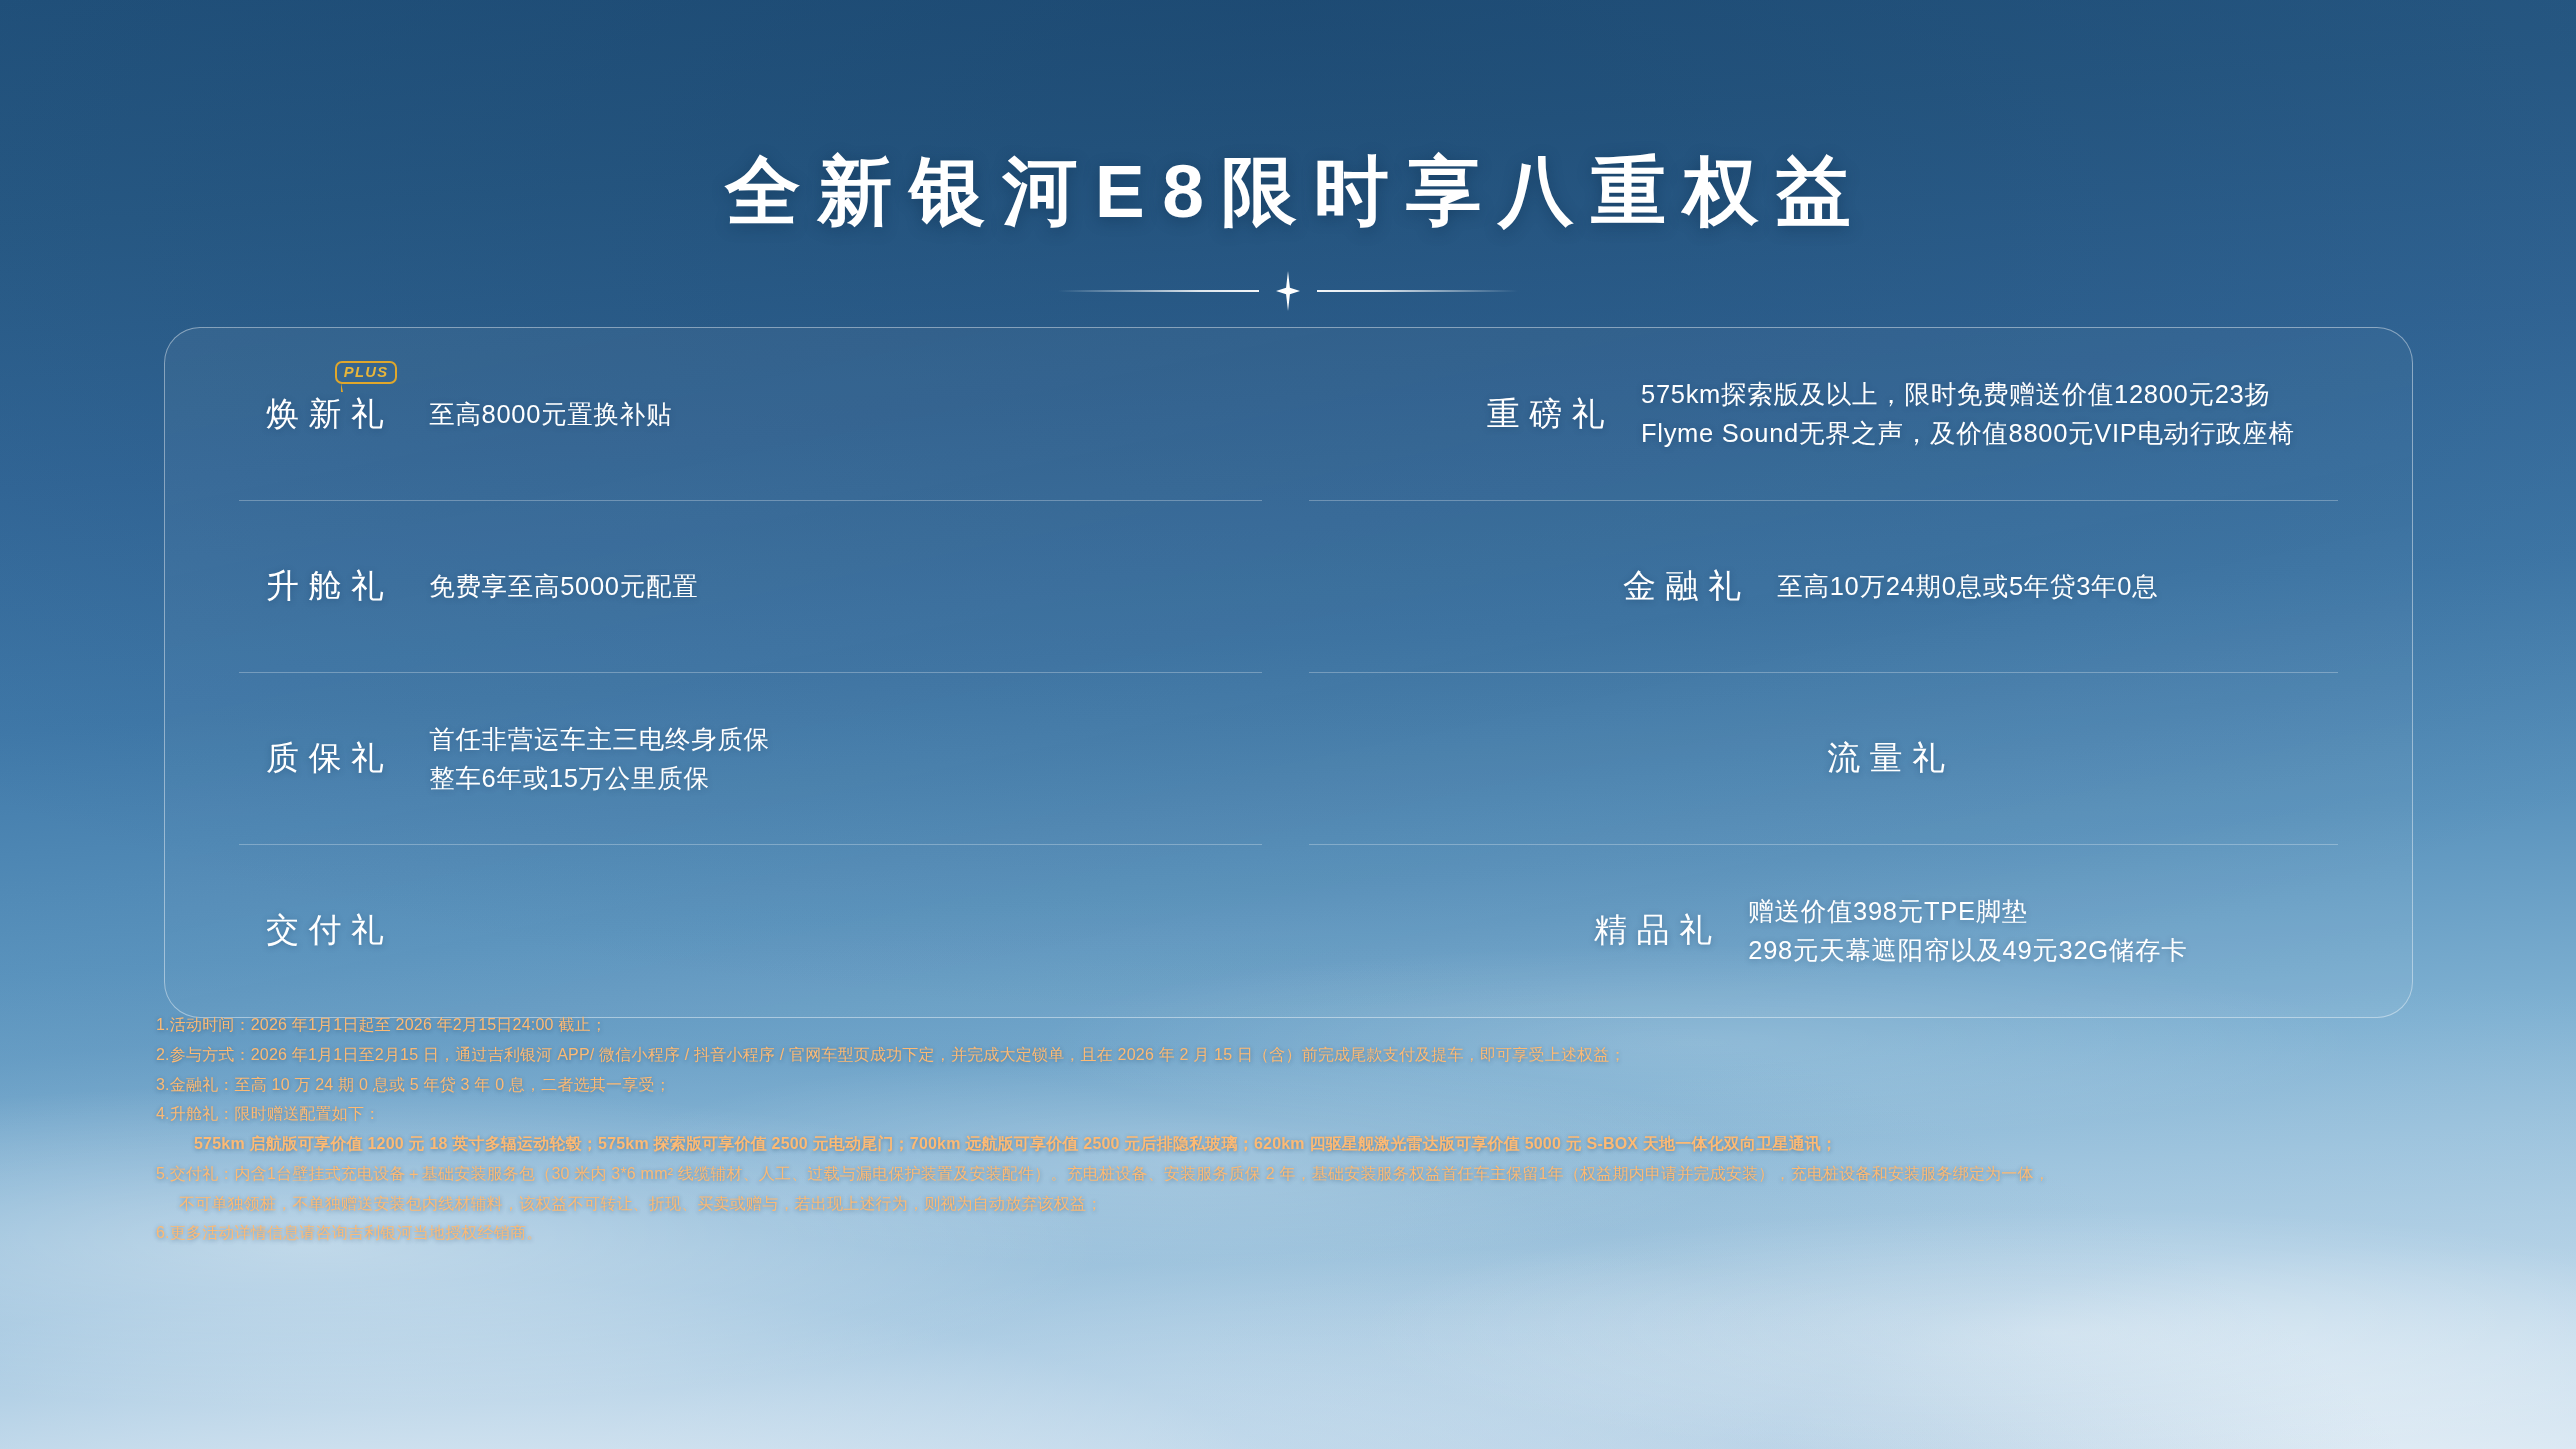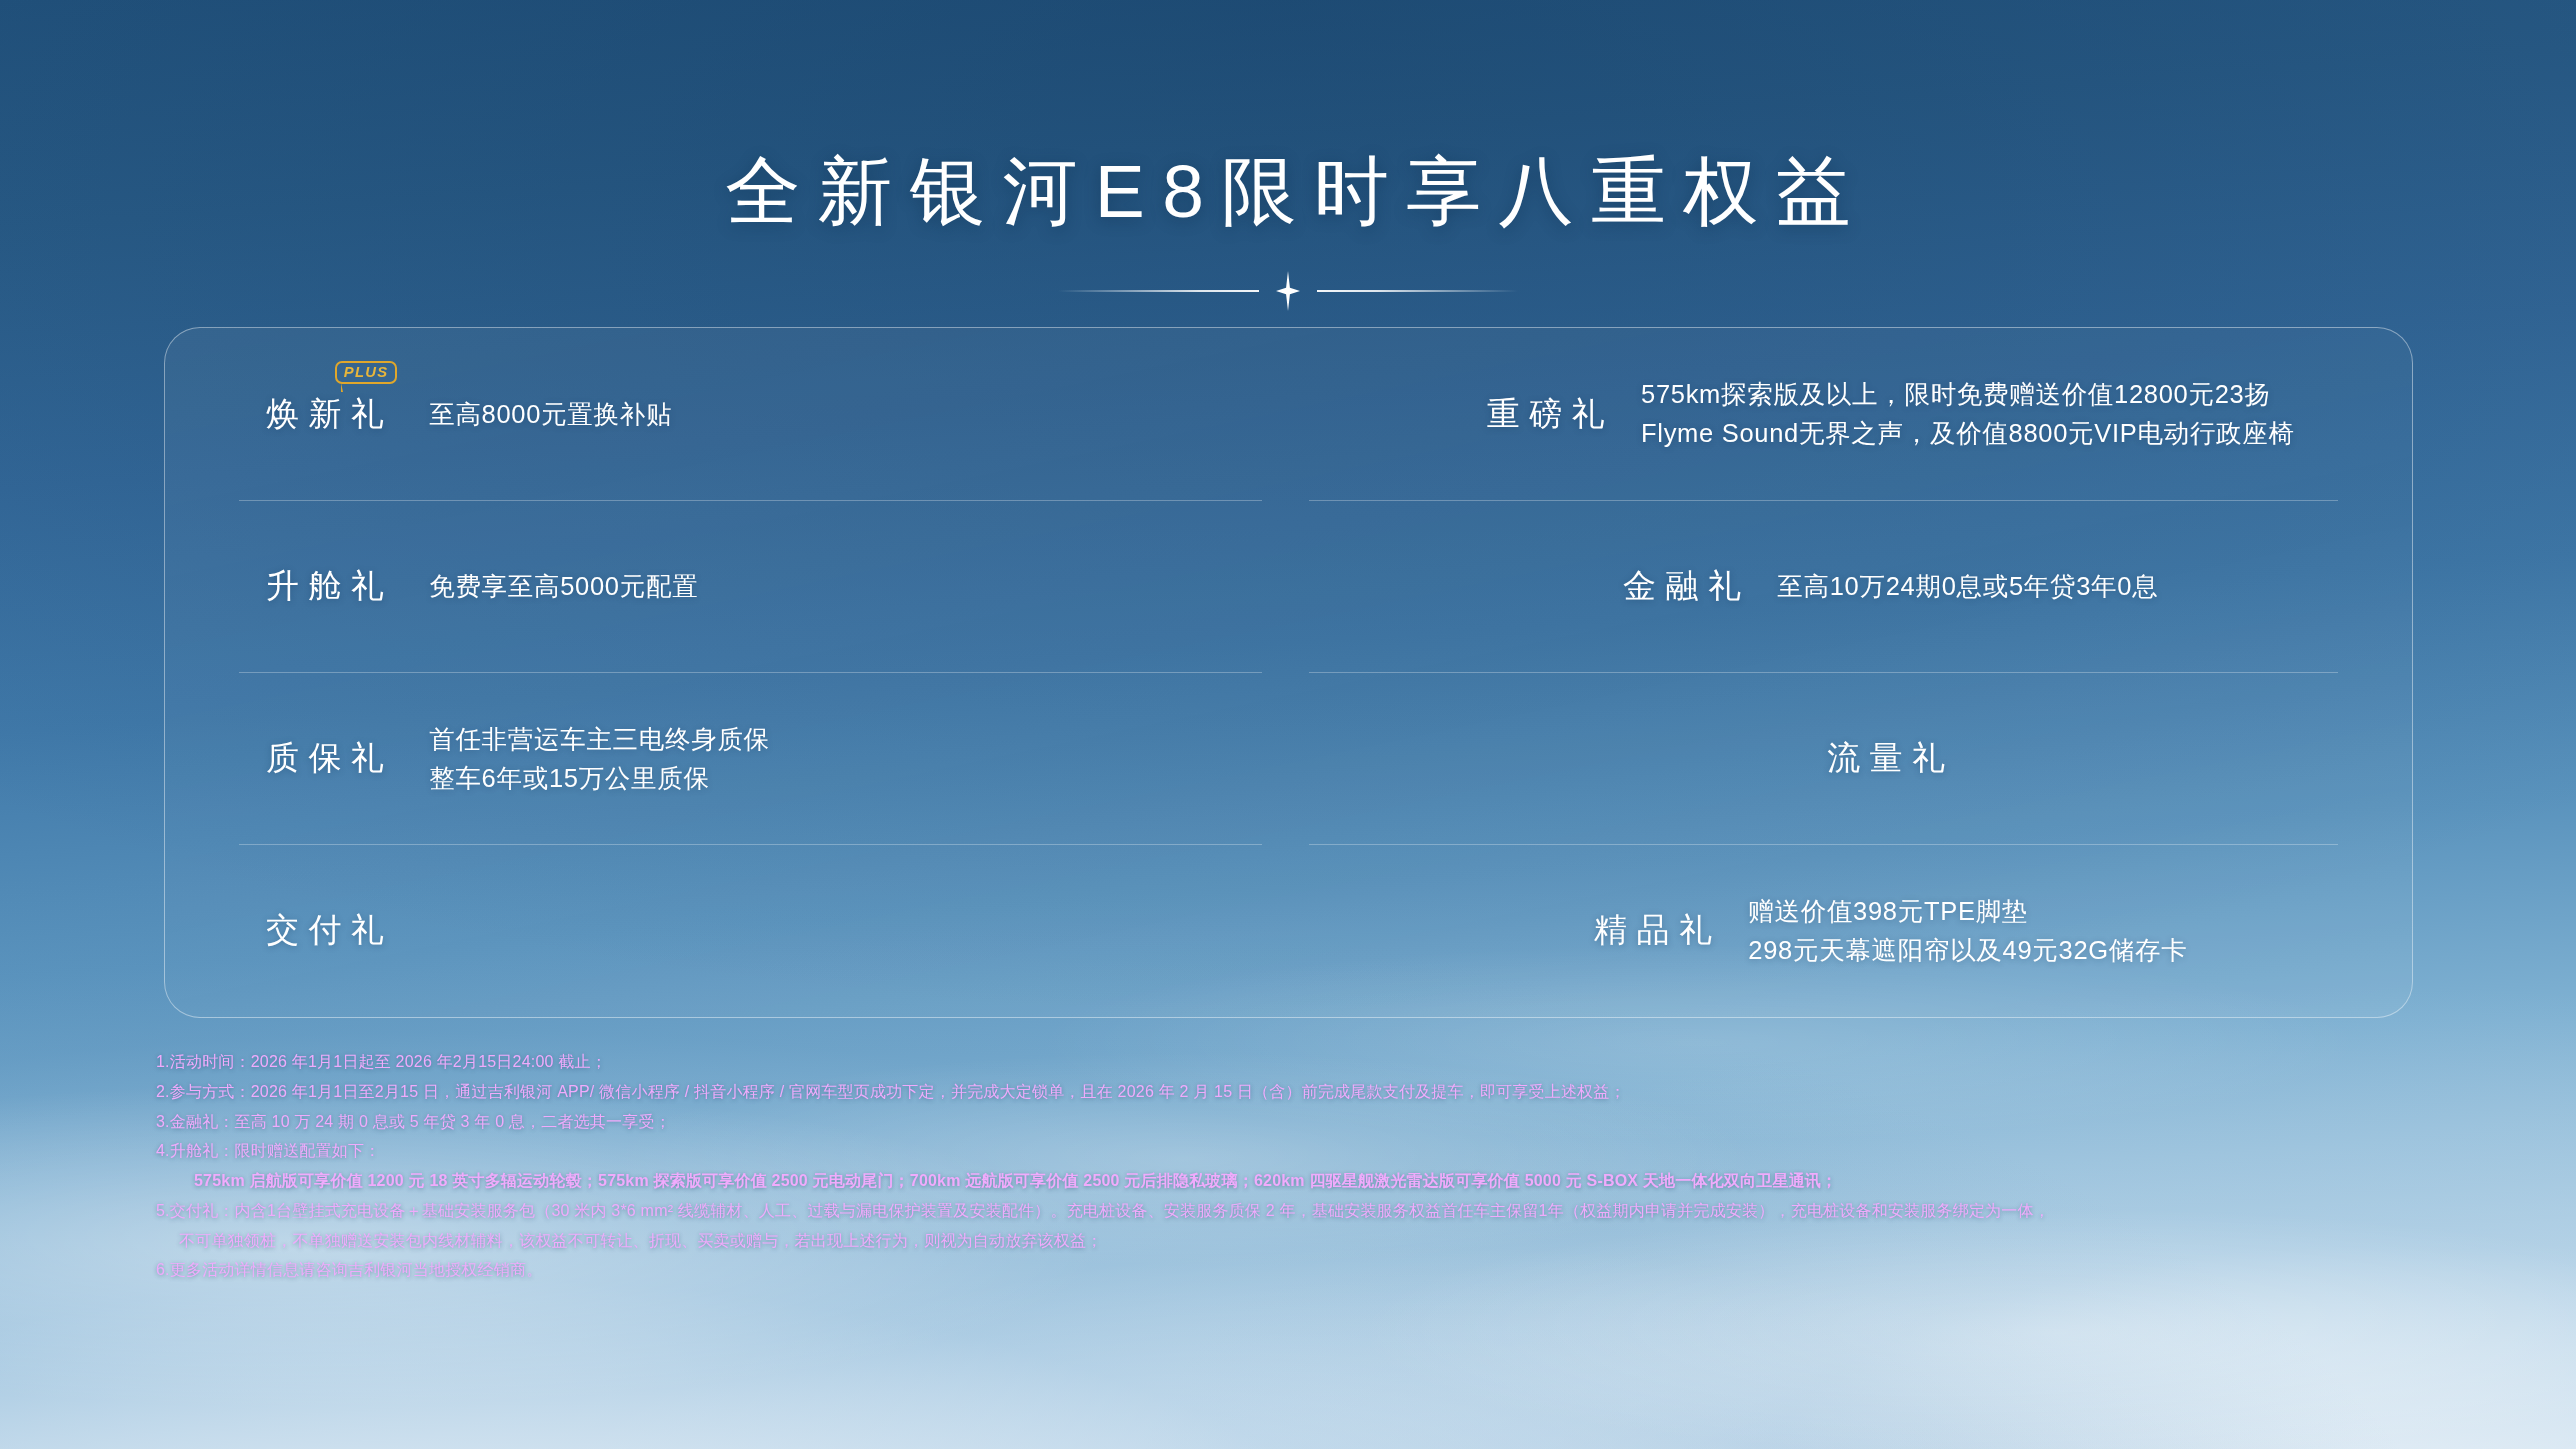--- a/index.html
+++ b/index.html
@@ -29,21 +29,21 @@
   #vig{
     position:absolute;inset:0;
     background:radial-gradient(130% 110% at 50% 0%, rgba(10,45,80,0.30) 0%, rgba(10,45,80,0.12) 38%, rgba(0,0,0,0) 64%);
     pointer-events:none;
   }
   
   #page{position:absolute;inset:0;}
 
   .title{
     position:absolute;top:142px;left:0;right:0;text-align:center;
-    color:#ffffff;font-size:75px;font-weight:400;letter-spacing:17.4px;
+    color:#ffffff;font-size:75px;font-weight:700;letter-spacing:17.4px;
     text-indent:17.4px;
     text-shadow:0 2.7px 14.8px rgba(12,44,76,0.45);
     white-space:nowrap;
   }
   .divider{
     position:absolute;top:271px;left:50%;transform:translateX(-50%);
     width:496px;height:40px;display:flex;align-items:center;justify-content:center;gap:17.4px;
   }
   .divider .bar{
     height:2px;width:201px;
@@ -104,22 +104,22 @@
   }
   .desc{
     margin-left:36px;color:#ffffff;font-size:25.5px;font-weight:300;
     line-height:1.52;letter-spacing:0.7px;white-space:pre-line;
     text-shadow:0 1.3px 6.7px rgba(15,50,85,0.30);
   }
   .cell.right .desc{margin-left:27px;}
 
   
   .notes{
-    position:absolute;left:156px;top:1047px;width:2294px;
-    color:#f0abfc;font-size:16px;line-height:1.86;font-weight:300;
+    position:absolute;left:156px;top:1010px;width:2294px;
+    color:#fdba74;font-size:16px;line-height:1.86;font-weight:300;
     letter-spacing:0.2px;
     text-shadow:0 0.7px 4px rgba(20,60,95,0.45);
   }
   .notes .n{white-space:pre-wrap;}
   .notes .n.ind{padding-left:23px;}
   .notes .n.ind2{padding-left:38px;font-weight:bold;}
 </style>
 </head>
 <body>
 

